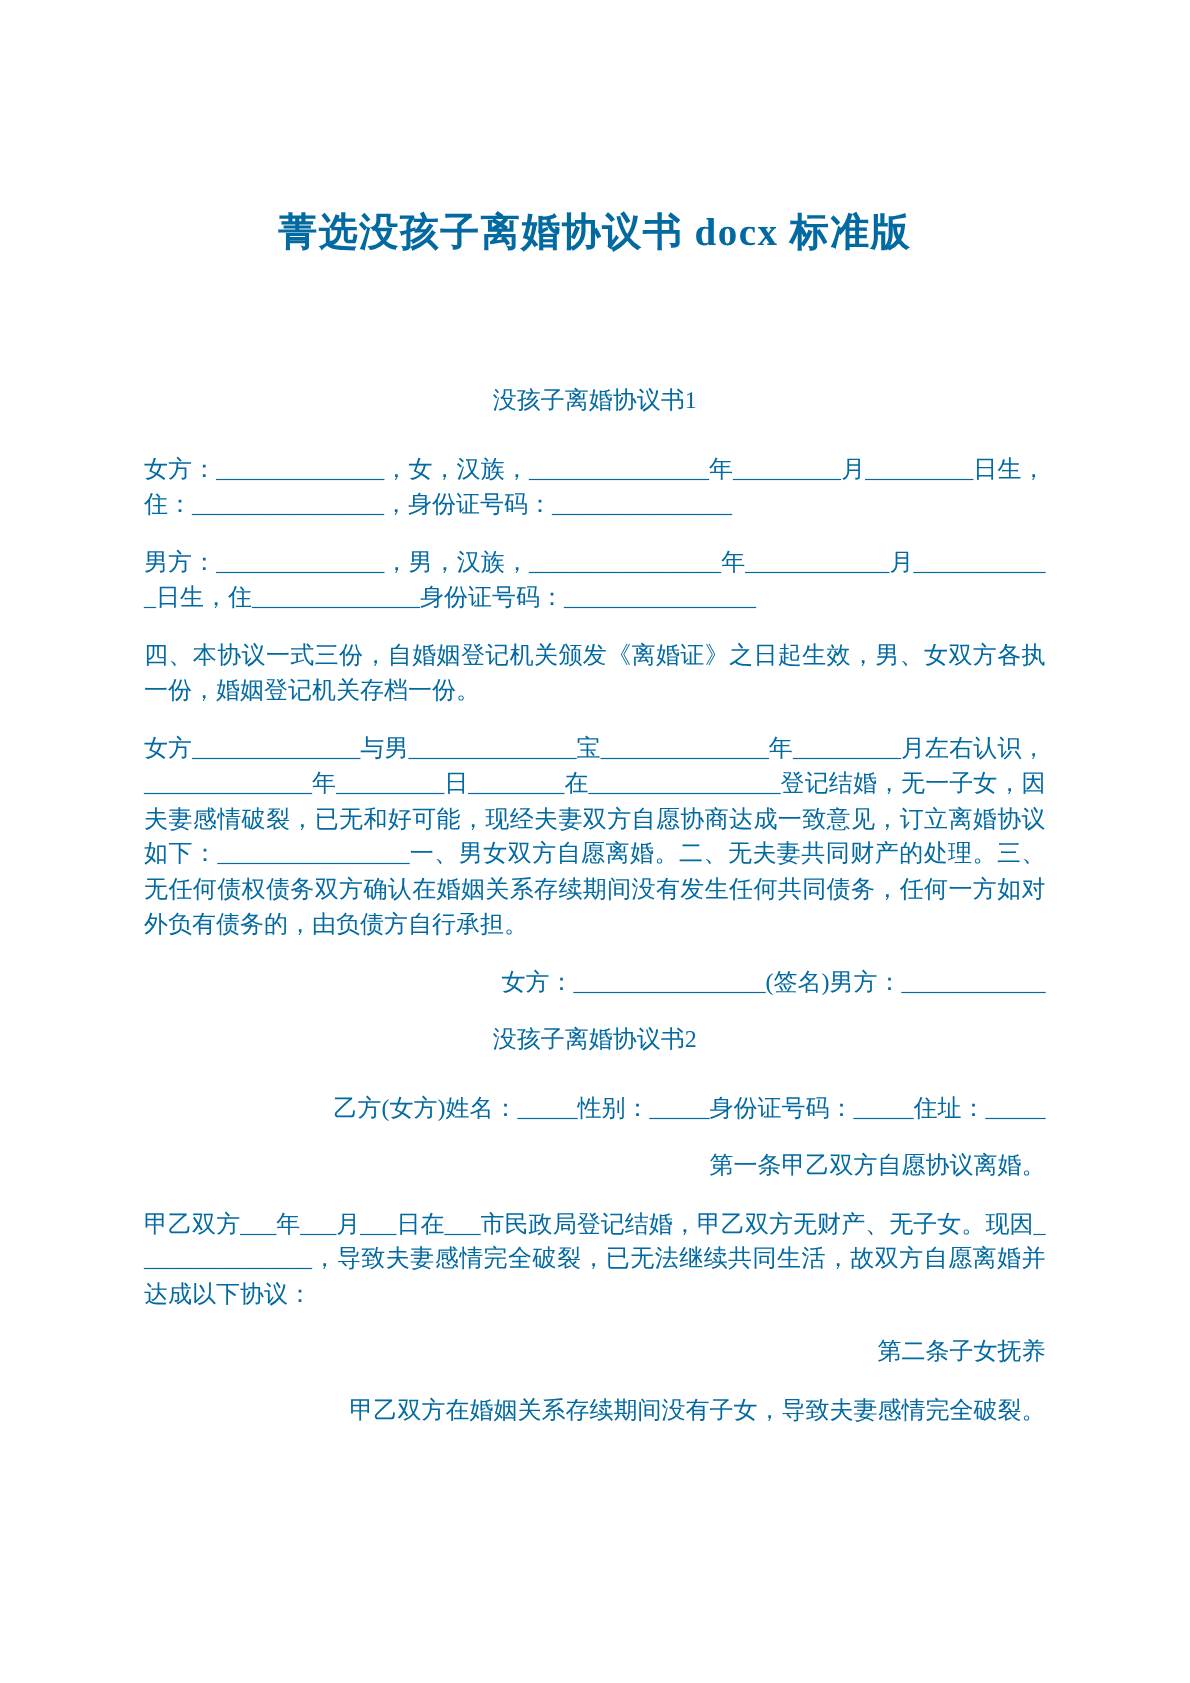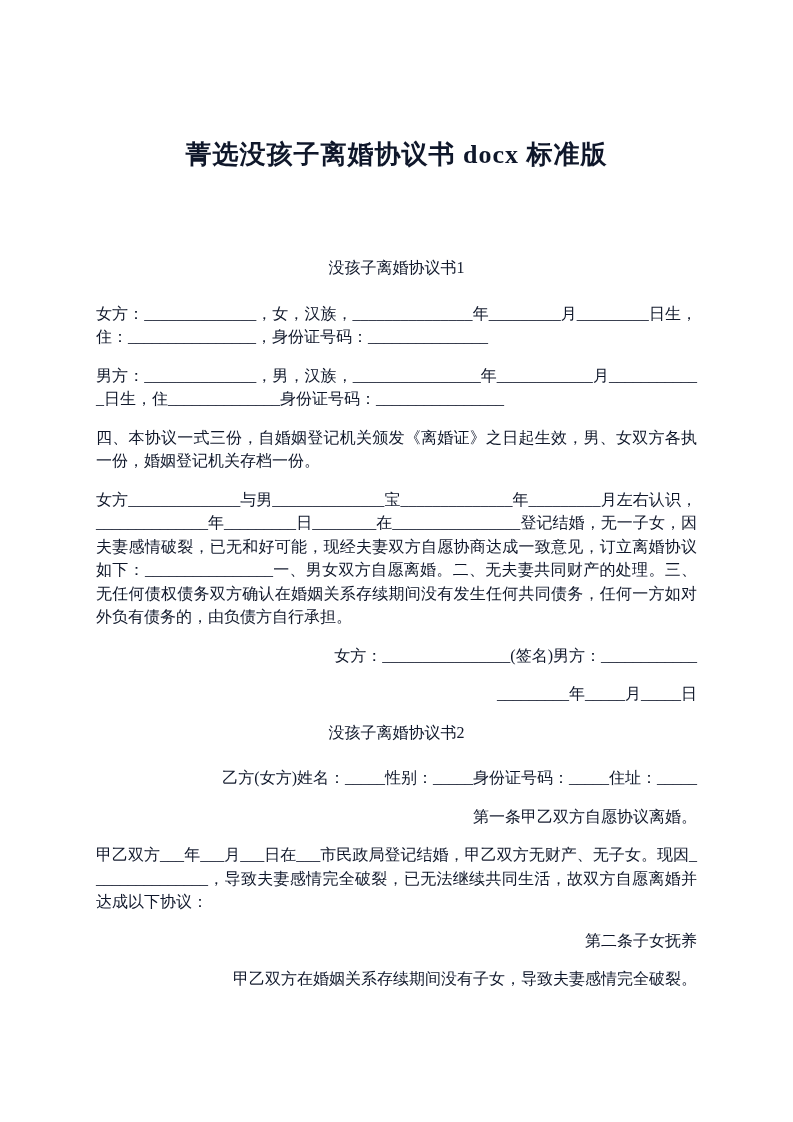--- a/index.html
+++ b/index.html
@@ -9,21 +9,21 @@
   }
   .page {
     position: relative;
     width: 793px;
     height: 1122px;
     margin: 0 auto;
     background: #ffffff;
     box-sizing: border-box;
     padding: 138px 96px 40px 96px;
     font-family: "Liberation Serif", "DejaVu Serif", serif;
-    color: #0f172a;
+    color: #0369a1;
     overflow: hidden;
   }
   .doc-title {
     margin: 0 0 84px 0;
     font-size: 26px;
     line-height: 34px;
     font-weight: bold;
     text-align: center;
     letter-spacing: 1px;
   }
@@ -54,21 +54,20 @@
   <p class="para">女方：______________，女，汉族，_______________年_________月_________日生，住：________________，身份证号码：_______________</p>
 
   <p class="para">男方：______________，男，汉族，________________年____________月____________日生，住______________身份证号码：________________</p>
 
   <p class="para">四、本协议一式三份，自婚姻登记机关颁发《离婚证》之日起生效，男、女双方各执一份，婚姻登记机关存档一份。</p>
 
   <p class="para">女方______________与男______________宝______________年_________月左右认识，______________年_________日________在________________登记结婚，无一子女，因夫妻感情破裂，已无和好可能，现经夫妻双方自愿协商达成一致意见，订立离婚协议如下：________________一、男女双方自愿离婚。二、无夫妻共同财产的处理。三、无任何债权债务双方确认在婚姻关系存续期间没有发生任何共同债务，任何一方如对外负有债务的，由负债方自行承担。</p>
 
   <p class="para short">女方：________________(签名)男方：____________</p>
 
-  <p class="para short">_________年_____月_____日</p>
 
   <p class="para heading">没孩子离婚协议书2</p>
 
 
   <p class="para short">乙方(女方)姓名：_____性别：_____身份证号码：_____住址：_____</p>
 
   <p class="para short">第一条甲乙双方自愿协议离婚。</p>
 
   <p class="para">甲乙双方___年___月___日在___市民政局登记结婚，甲乙双方无财产、无子女。现因_______________，导致夫妻感情完全破裂，已无法继续共同生活，故双方自愿离婚并达成以下协议：</p>
 

